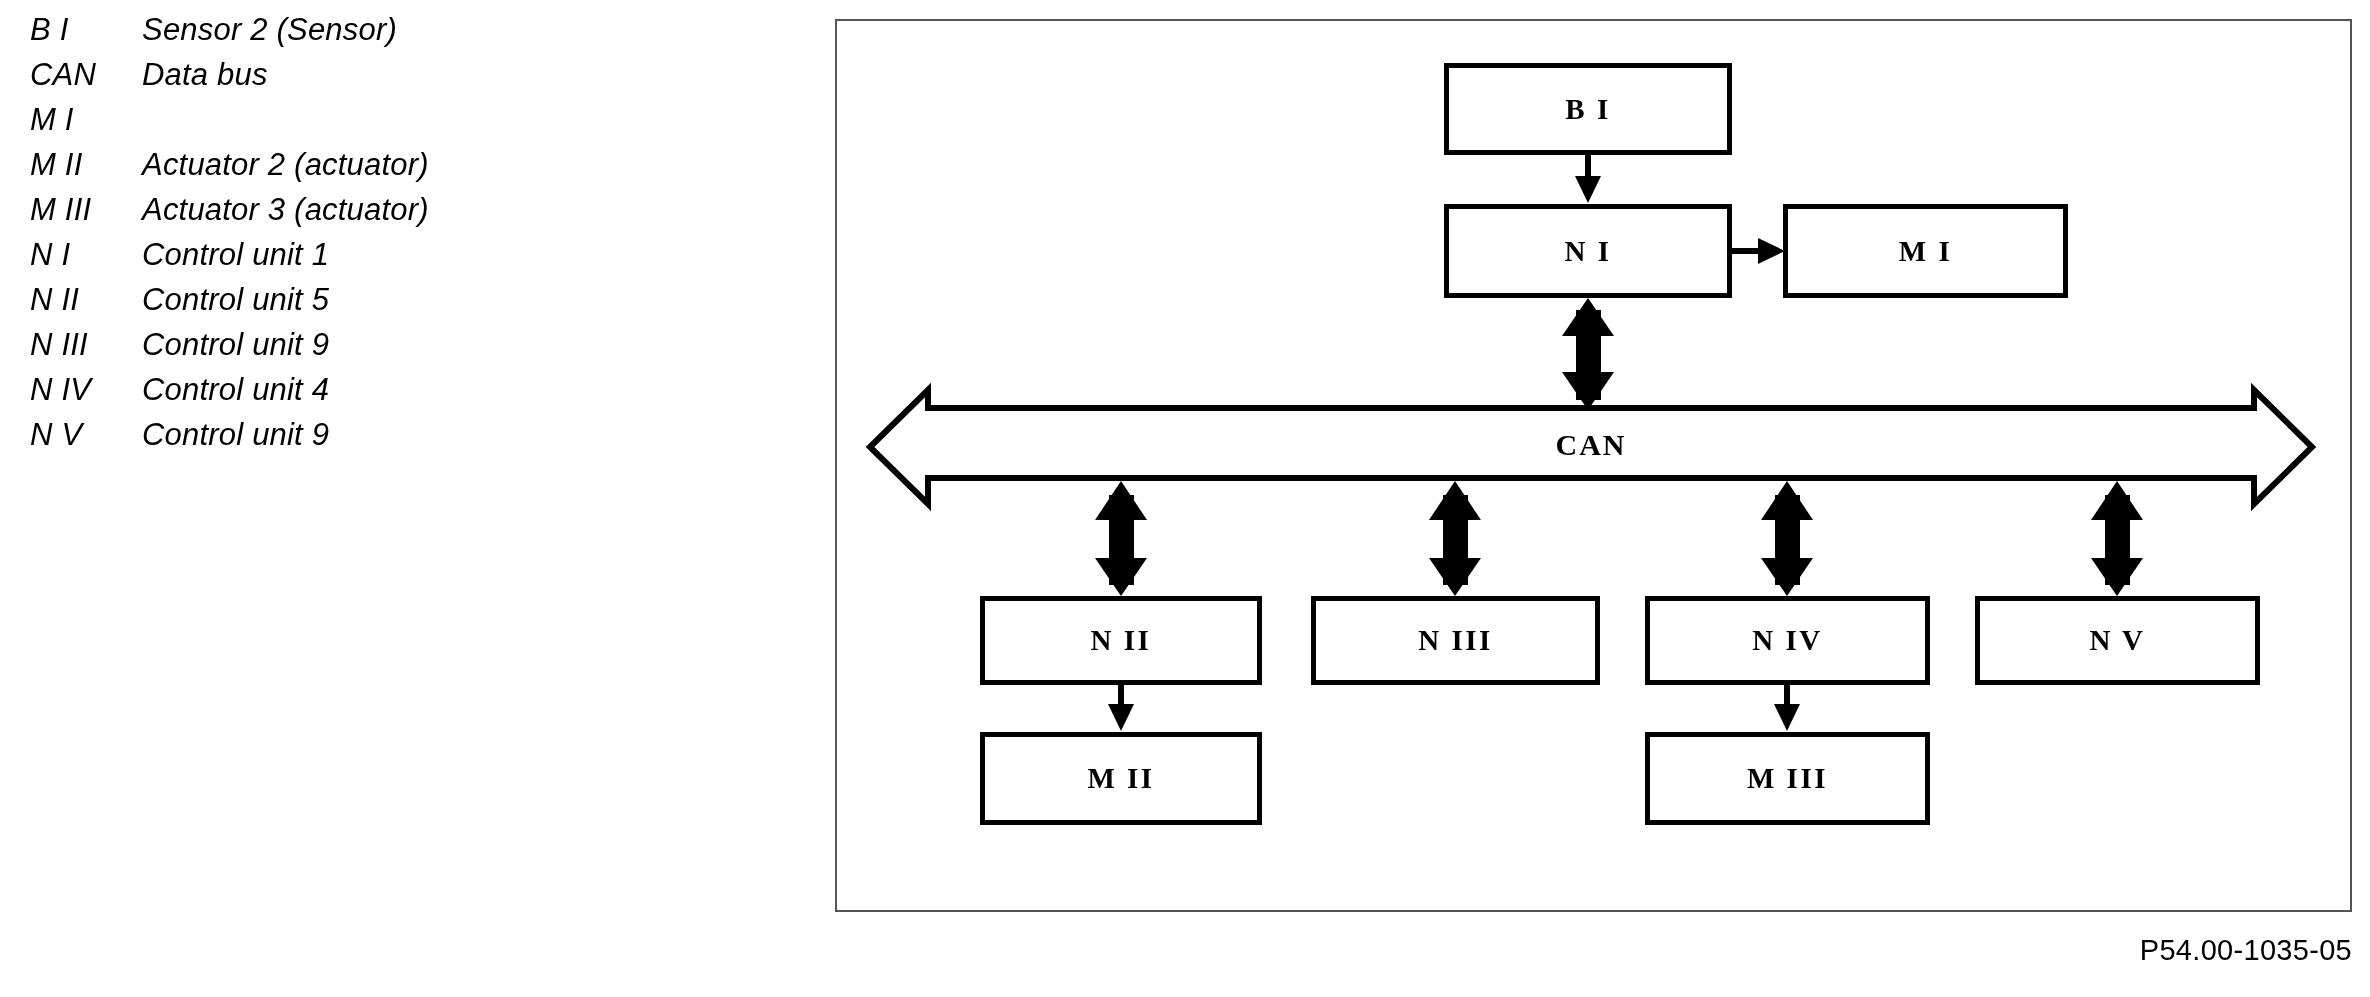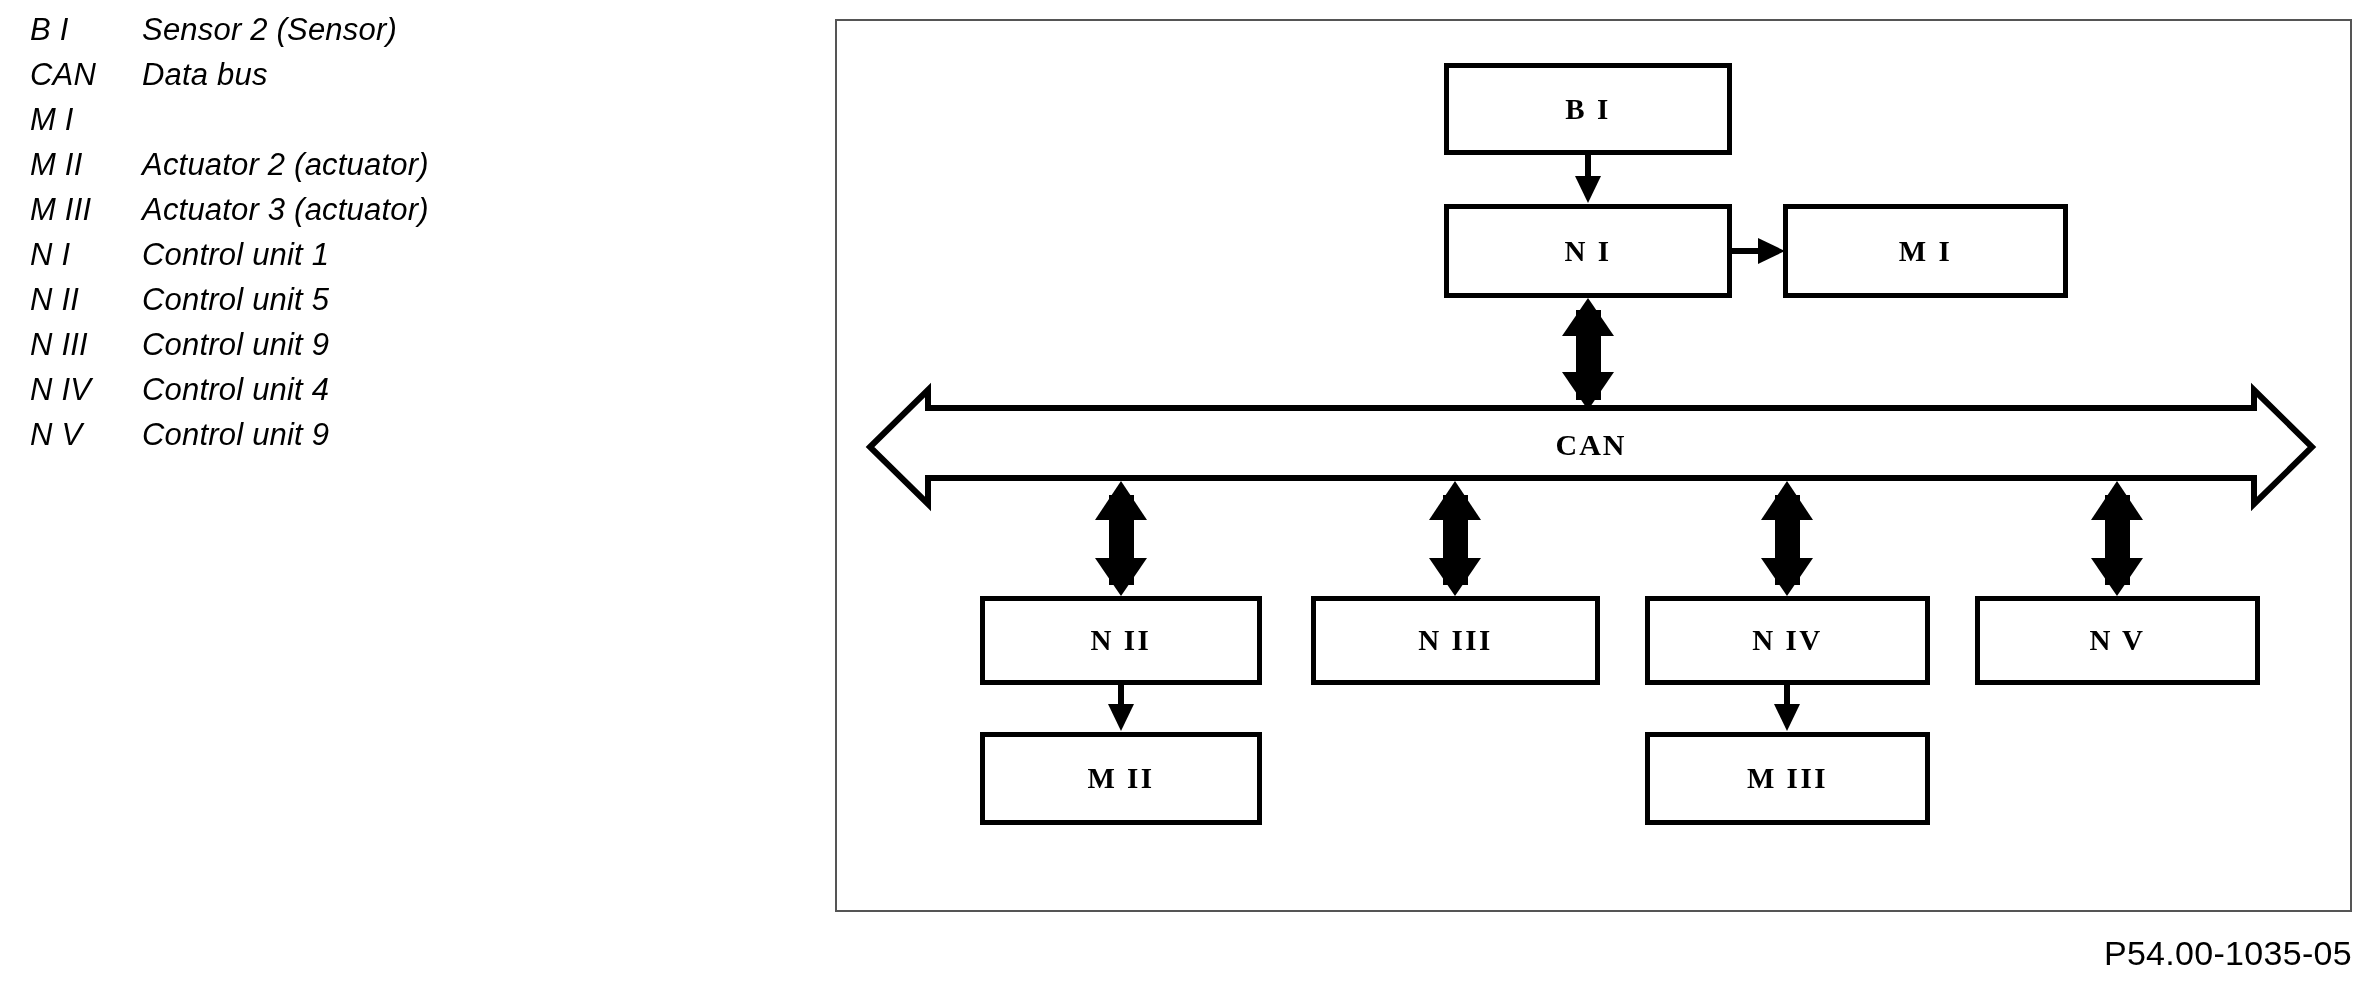--- a/index.html
+++ b/index.html
@@ -93,21 +93,21 @@
     letter-spacing: 2px;
     color: #000000;
   }
 
   
   #part-number {
     position: absolute;
     right: 18px;
     top: 934px;
     font-family: "Liberation Sans", sans-serif;
-    font-size: 34px;
+    font-size: 29px;
     color: #000000;
     letter-spacing: 0.3px;
   }
 </style>
 </head>
 <body>
 
 <div id="legend">
   <div class="legend-row">
     <span class="legend-key">B I</span>

